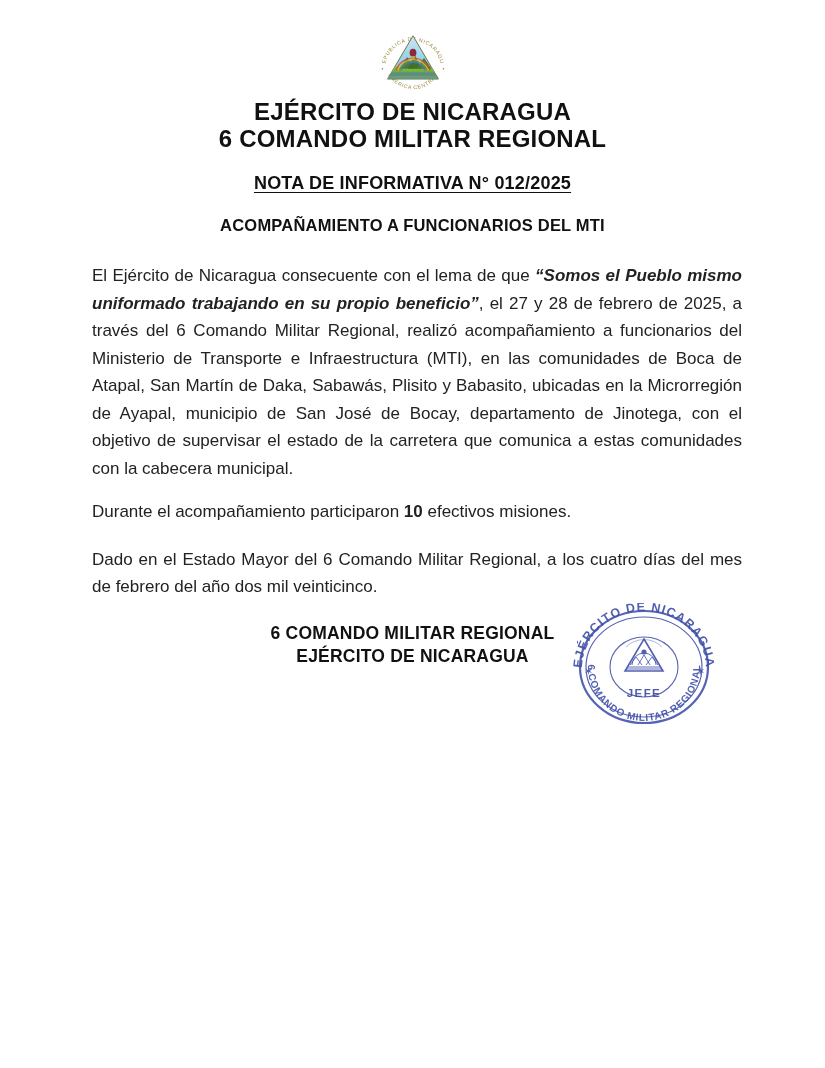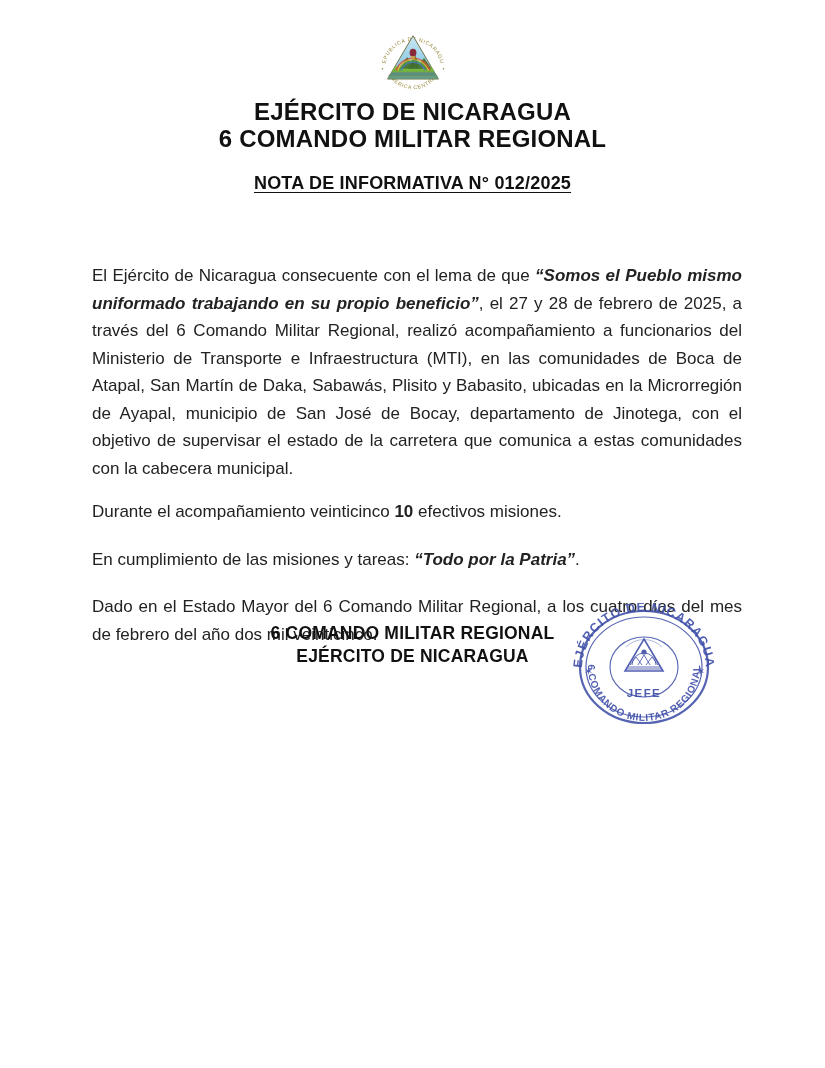--- a/index.html
+++ b/index.html
@@ -178,29 +178,29 @@
 
       <circle cx="14" cy="60" r="0.9" fill="#9a8a3c"></circle>
       <circle cx="86" cy="60" r="0.9" fill="#9a8a3c"></circle>
     </svg>
   </div>
 
   <div class="heading-block">
     <div class="title-main">EJÉRCITO DE NICARAGUA</div>
     <div class="title-main">6 COMANDO MILITAR REGIONAL</div>
     <div class="nota-line"><span class="u">NOTA DE INFORMATIVA N° 012/2025</span></div>
+    <div class="subject-line">ACOMPAÑAMIENTO A FUNCIONARIOS DEL MTI</div>
   </div>
 
   <div class="body-block">
 
     <p class="para"><span>El Ejército de Nicaragua consecuente con el lema de que </span><span class="bi">“Somos el Pueblo mismo uniformado trabajando en su propio beneficio”</span><span>, el 27 y 28 de febrero de 2025, a través del 6 Comando Militar Regional, realizó acompañamiento a funcionarios del Ministerio de Transporte e Infraestructura (MTI), en las comunidades de Boca de Atapal, San Martín de Daka, Sabawás, Plisito y Babasito, ubicadas en la Microrregión de Ayapal, municipio de San José de Bocay, departamento de Jinotega, con el objetivo de supervisar el estado de la carretera que comunica a estas comunidades con la cabecera municipal.</span></p>
 
-    <p class="para spaced"><span>Durante el acompañamiento veinticinco </span><span class="b">10</span><span> efectivos misiones.</span></p>
-
-    <p class="para spaced"><span>En cumplimiento de las misiones y tareas: </span><span class="bi">“Todo por la Patria”</span><span>.</span></p>
+    <p class="para spaced"><span>Durante el acompañamiento participaron </span><span class="b">10</span><span> efectivos misiones.</span></p>
+
 
 
     <p class="para last">Dado en el Estado Mayor del 6 Comando Militar Regional, a los cuatro días del mes de febrero del año dos mil veinticinco.</p>
 
   </div>
 
   <div class="sign-block">
     <div class="sign-line">6 COMANDO MILITAR REGIONAL</div>
     <div class="sign-line">EJÉRCITO DE NICARAGUA</div>
   </div>

